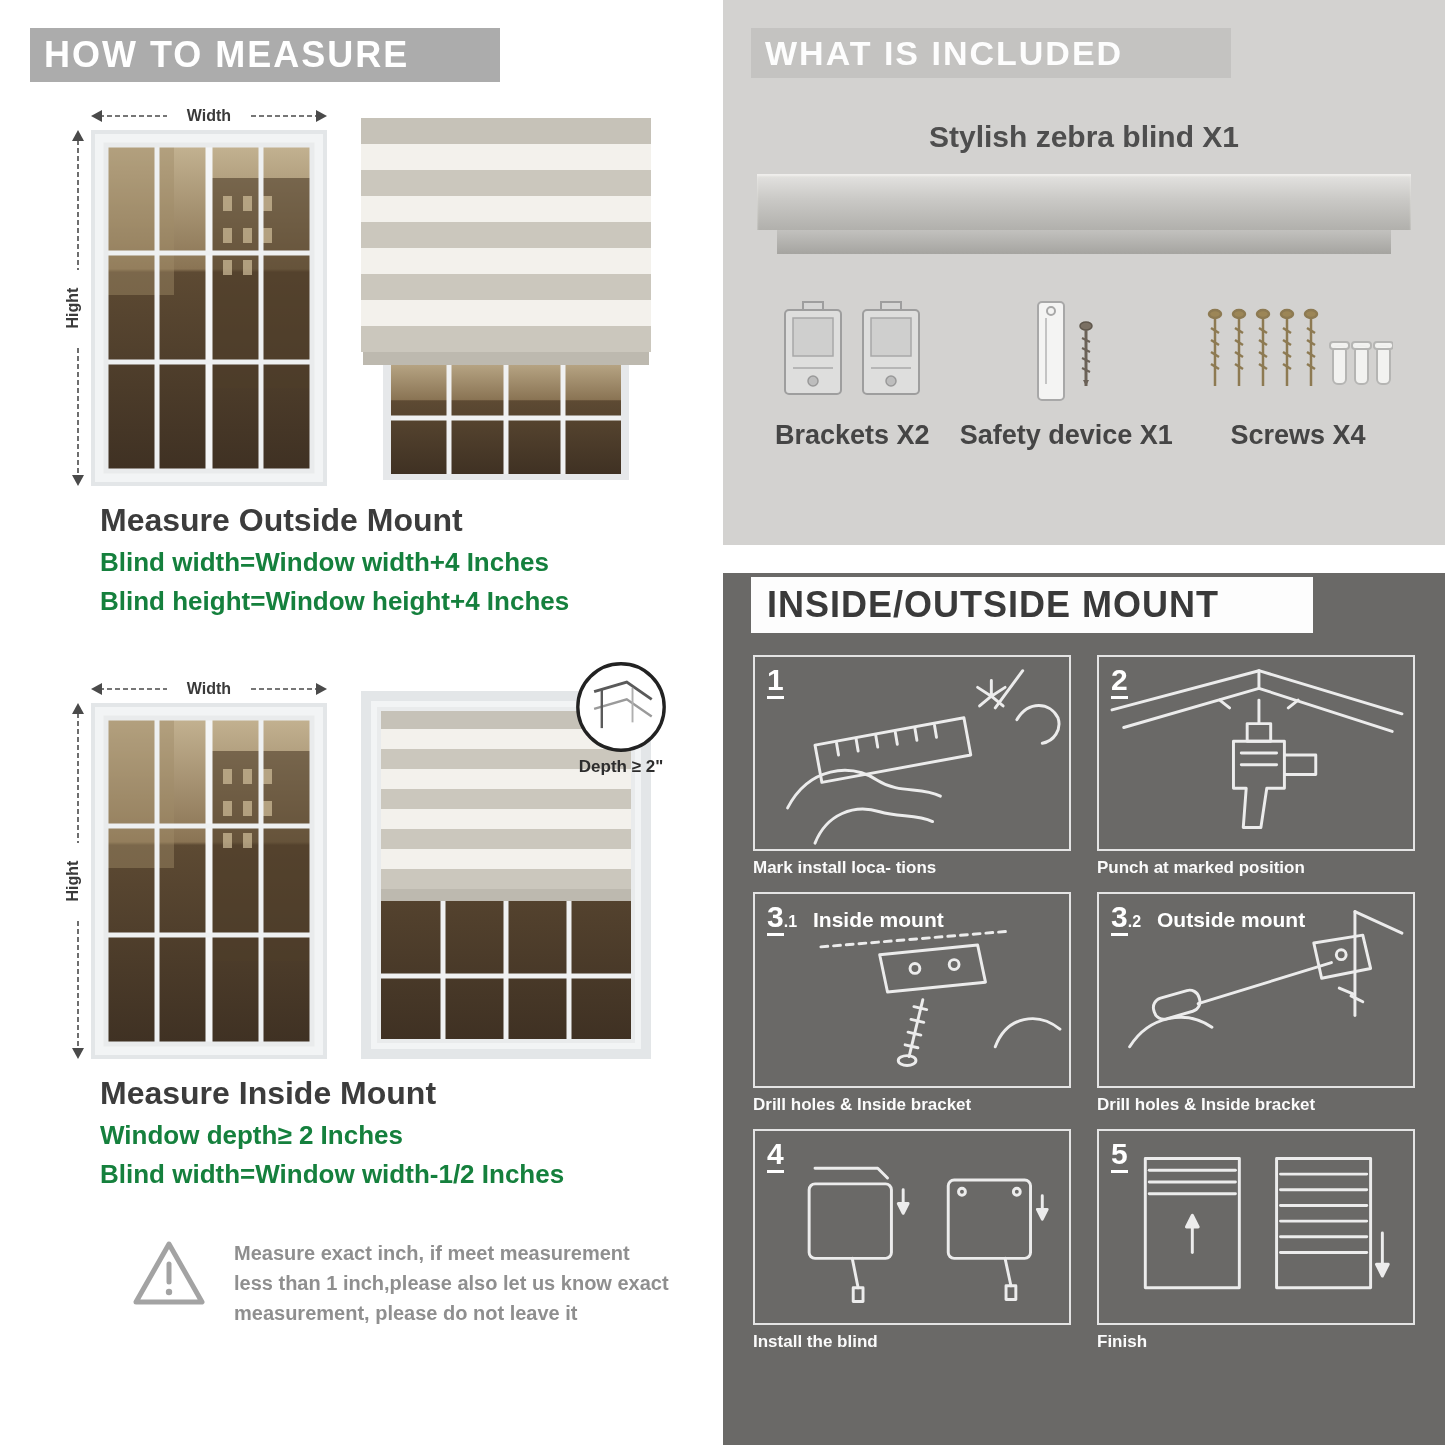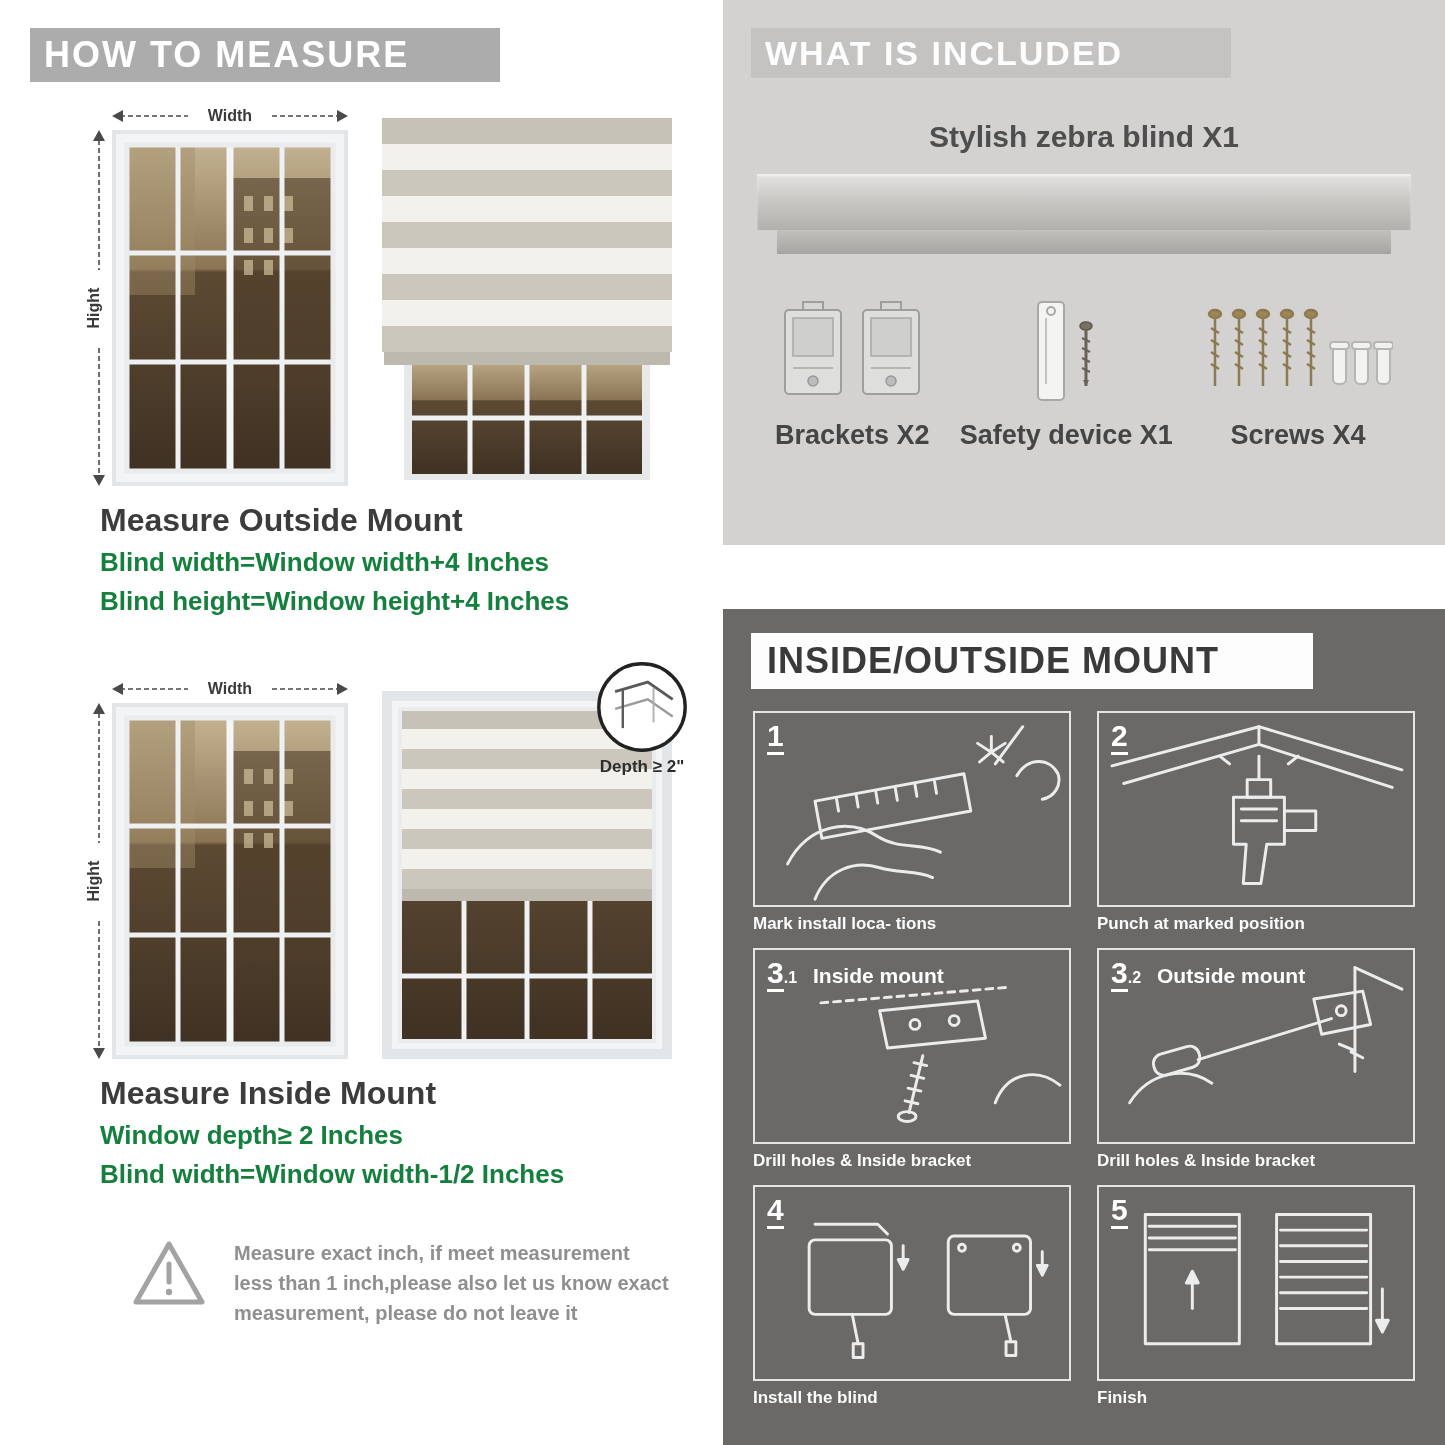--- a/index.html
+++ b/index.html
@@ -5,21 +5,21 @@
   * { margin:0; padding:0; box-sizing:border-box; }
   html,body { width:1445px; height:1445px; }
   body { font-family:"Liberation Sans", sans-serif; background:#fff; overflow:hidden; }
   .page { display:flex; width:1445px; height:1445px; }
 
   
   .left-col { width:723px; background:#fff; padding:28px 30px 0 30px; position:relative; }
   .htm-badge { width:470px; height:54px; background:#acacac; color:#fff;
                font-size:36px; font-weight:bold; letter-spacing:2px;
                line-height:54px; padding-left:14px; }
-  .fig-row { display:flex; gap:34px; margin-top:18px; margin-left:35px; align-items:flex-end;justify-content:center; }
+  .fig-row { display:flex; gap:34px; margin-top:18px; margin-left:35px; align-items:flex-end; }
   .measure-fig { display:grid; grid-template-columns:26px 236px; grid-template-rows:30px 356px; }
   .warrow { grid-column:2; grid-row:1; width:236px; height:30px; }
   .harrow { grid-column:1; grid-row:2; width:26px; height:356px; }
   .window-photo { grid-column:2; grid-row:2; width:236px; height:356px; display:block; }
   .zebra-fig { position:relative; }
   .zebra-fig svg.zart { width:290px; height:368px; display:block; }
 
   .mount-title { font-size:32px; font-weight:bold; color:#3c3c3c; margin:16px 0 4px 70px; }
   .mount-line  { font-size:26px; font-weight:bold; color:#15803d; margin:8px 0 0 70px; }
 
@@ -40,21 +40,21 @@
   .blind-title { text-align:center; font-size:30px; font-weight:bold; color:#4e4e4e; margin-top:42px; }
   .headrail { margin:20px 34px 0; }
   .rail-top { height:56px; background:linear-gradient(180deg,#e4e3e1 0%,#cac9c6 45%,#b1b0ac 100%);
               box-shadow:inset 0 2px 2px #f0efed; }
   .rail-bottom { height:24px; margin:0 20px; background:linear-gradient(180deg,#c2c1be 0%,#a5a4a0 100%); }
   .items { display:flex; justify-content:space-between; margin:42px 52px 4px; }
   .inc-item { text-align:center; }
   .item-art { height:112px; display:flex; align-items:center; justify-content:center; }
   .item-label { margin-top:12px; font-size:27px; font-weight:bold; color:#454545; }
 
-  .mount { background:#6a6967; flex:1; padding-top:24px;margin-top:36px; }
+  .mount { background:#6a6967; flex:1; padding-top:4px; }
   .mount-badge { margin-left:28px; width:562px; height:56px; background:#fdfdfd; color:#3a3a3a;
                  font-size:36px; font-weight:bold; letter-spacing:1px; line-height:56px; padding-left:16px; }
   .steps { display:grid; grid-template-columns:1fr 1fr; column-gap:26px; row-gap:14px; margin:22px 30px 0; }
   .panel { border:2px solid #e4e4e4; height:196px; position:relative; overflow:hidden; }
   .panel svg.art { position:absolute; inset:0; width:100%; height:100%; }
   .step-head { position:absolute; top:8px; left:12px; color:#fff; font-weight:bold;
                display:flex; align-items:baseline; z-index:2; }
   .step-num { font-size:30px; border-bottom:3px solid #fff; padding-bottom:1px; line-height:1; }
   .step-sub { font-size:16px; }
   .step-title { font-size:21px; margin-left:16px; }

